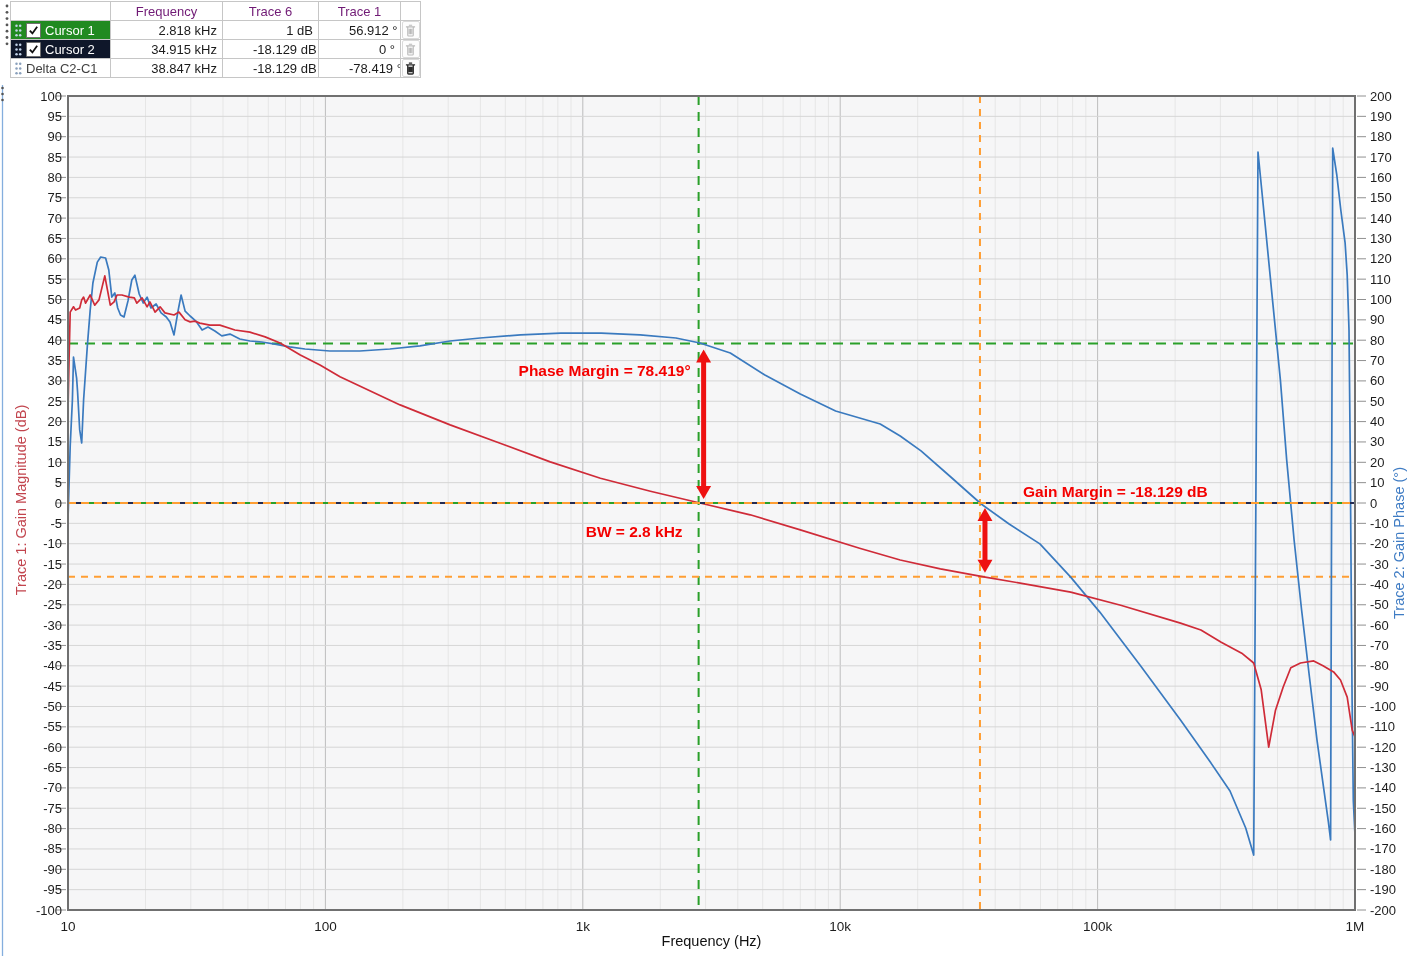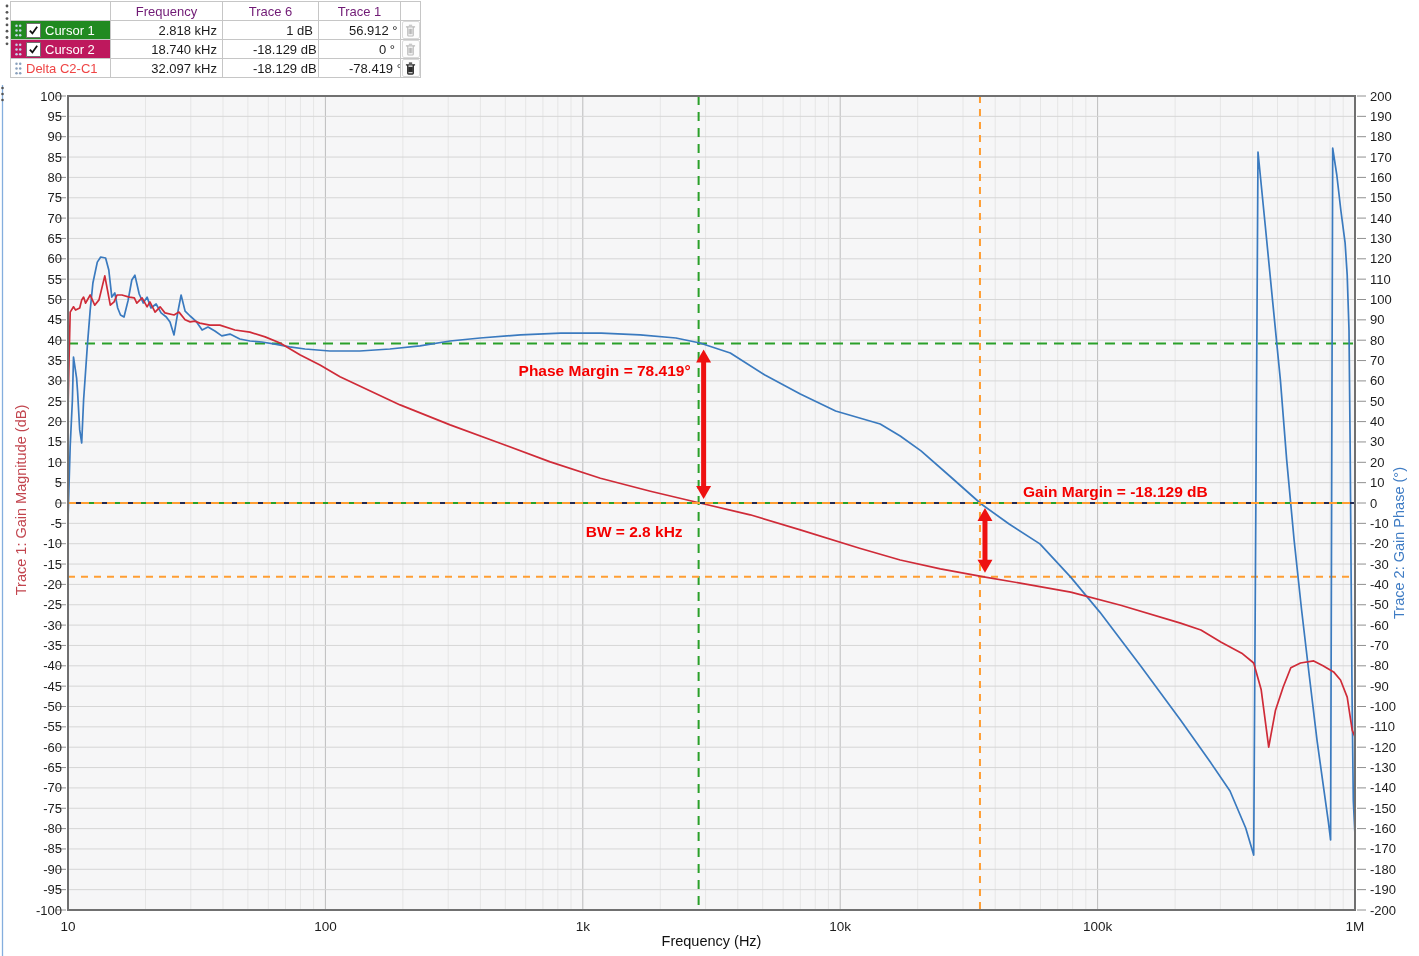--- a/index.html
+++ b/index.html
@@ -7,21 +7,21 @@
   
   #window-grip{position:absolute;left:4px;top:3px;width:8px;height:46px;}
   .ctable{position:absolute;left:10px;top:1px;font-size:13px;color:#1b1b1b;
     border-left:1px solid #c6c6c6;border-top:1px solid #c6c6c6;background:#fff;}
   .crow{display:grid;grid-template-columns:100px 112px 96px 82px 20px;height:19px;line-height:19px;}
   .cell{border-right:1px solid #c6c6c6;border-bottom:1px solid #c6c6c6;box-sizing:border-box;
     height:19px;overflow:hidden;white-space:nowrap;}
   .colhead{text-align:center;color:#701a75;}
   .num{text-align:right;padding-right:5px;padding-left:30px;}
   .rowlabel{display:flex;align-items:center;gap:4px;padding-left:2px;color:#fff;}
-  .rowlabel.plain{color:#ef4444;}
+  .rowlabel.plain{color:#404040;}
   .cb{width:13px;height:13px;background:#fff;border:1px solid #707070;border-radius:1px;
     display:inline-flex;align-items:center;justify-content:center;flex:0 0 auto;}
   .grip{display:inline-flex;flex:0 0 auto;margin-left:2px;}
   .trashcell{display:flex;align-items:center;justify-content:center;}
   .trash-btn{display:inline-flex;align-items:center;justify-content:center;width:16px;height:16px;
     border:1px solid #dadada;border-radius:2px;background:#fdfdfd;cursor:pointer;}
   
   #chart-wrap{position:absolute;left:0;top:85px;width:1419px;height:871px;}
   #chart-svg{position:absolute;left:0;top:0;}
   svg text{font-family:"Liberation Sans","DejaVu Sans",sans-serif;}
@@ -71,37 +71,37 @@
     <div class="cell trashcell">
       <span class="trash-btn">
           <svg class="trash-ic" width="11" height="13" viewBox="0 0 12 14" style="color: rgb(185, 185, 185);">
             <path d="M1 3h10M4.2 1.2h3.6M3 3v9.3c0 .5.4.7.9.7h4.2c.5 0 .9-.2.9-.7V3M4.6 5v6.2M6 5v6.2M7.4 5v6.2" stroke="currentColor" fill="none" stroke-width="1.2"></path>
           </svg>
         </span>
     </div>
   </div>
 
   <div class="crow">
-    <div class="cell rowlabel" style="background: #be185d;">
+    <div class="cell rowlabel" style="background: #0f172a;">
       <svg class="grip" width="7" height="13">
           <circle cx="1.5" cy="1.8" r="1.25" fill="#c3d4ea"></circle>
           <circle cx="5.2" cy="1.8" r="1.25" fill="#c3d4ea"></circle>
           <circle cx="1.5" cy="6.5" r="1.25" fill="#c3d4ea"></circle>
           <circle cx="5.2" cy="6.5" r="1.25" fill="#c3d4ea"></circle>
           <circle cx="1.5" cy="11.2" r="1.25" fill="#c3d4ea"></circle>
           <circle cx="5.2" cy="11.2" r="1.25" fill="#c3d4ea"></circle>
         </svg>
       <span class="cb">
           <svg width="11" height="11" viewBox="0 0 12 12">
             <path d="M2 6.2l2.8 3L10 2" stroke="#111" stroke-width="2" fill="none"></path>
           </svg>
         </span>
       <span>Cursor 2</span>
     </div>
-    <div class="cell num">18.740 kHz</div>
+    <div class="cell num">34.915 kHz</div>
     <div class="cell num">-18.129 dB</div>
     <div class="cell num">0 °</div>
     <div class="cell trashcell">
       <span class="trash-btn">
           <svg class="trash-ic" width="11" height="13" viewBox="0 0 12 14" style="color: rgb(185, 185, 185);">
             <path d="M1 3h10M4.2 1.2h3.6M3 3v9.3c0 .5.4.7.9.7h4.2c.5 0 .9-.2.9-.7V3M4.6 5v6.2M6 5v6.2M7.4 5v6.2" stroke="currentColor" fill="none" stroke-width="1.2"></path>
           </svg>
         </span>
     </div>
   </div>
@@ -111,21 +111,21 @@
       <svg class="grip" width="7" height="13">
           <circle cx="1.5" cy="1.8" r="1.25" fill="#8aa0bc"></circle>
           <circle cx="5.2" cy="1.8" r="1.25" fill="#8aa0bc"></circle>
           <circle cx="1.5" cy="6.5" r="1.25" fill="#8aa0bc"></circle>
           <circle cx="5.2" cy="6.5" r="1.25" fill="#8aa0bc"></circle>
           <circle cx="1.5" cy="11.2" r="1.25" fill="#8aa0bc"></circle>
           <circle cx="5.2" cy="11.2" r="1.25" fill="#8aa0bc"></circle>
         </svg>
       <span>Delta C2-C1</span>
     </div>
-    <div class="cell num">32.097 kHz</div>
+    <div class="cell num">38.847 kHz</div>
     <div class="cell num">-18.129 dB</div>
     <div class="cell num">-78.419 °</div>
     <div class="cell trashcell">
       <span class="trash-btn">
           <svg class="trash-ic" width="11" height="13" viewBox="0 0 12 14" style="color: rgb(42, 42, 42);">
             <path d="M1 3h10M4.2 1.2h3.6M3 3v9.3c0 .5.4.7.9.7h4.2c.5 0 .9-.2.9-.7V3M4.6 5v6.2M6 5v6.2M7.4 5v6.2" stroke="currentColor" fill="none" stroke-width="1.5"></path>
           </svg>
         </span>
     </div>
   </div>

